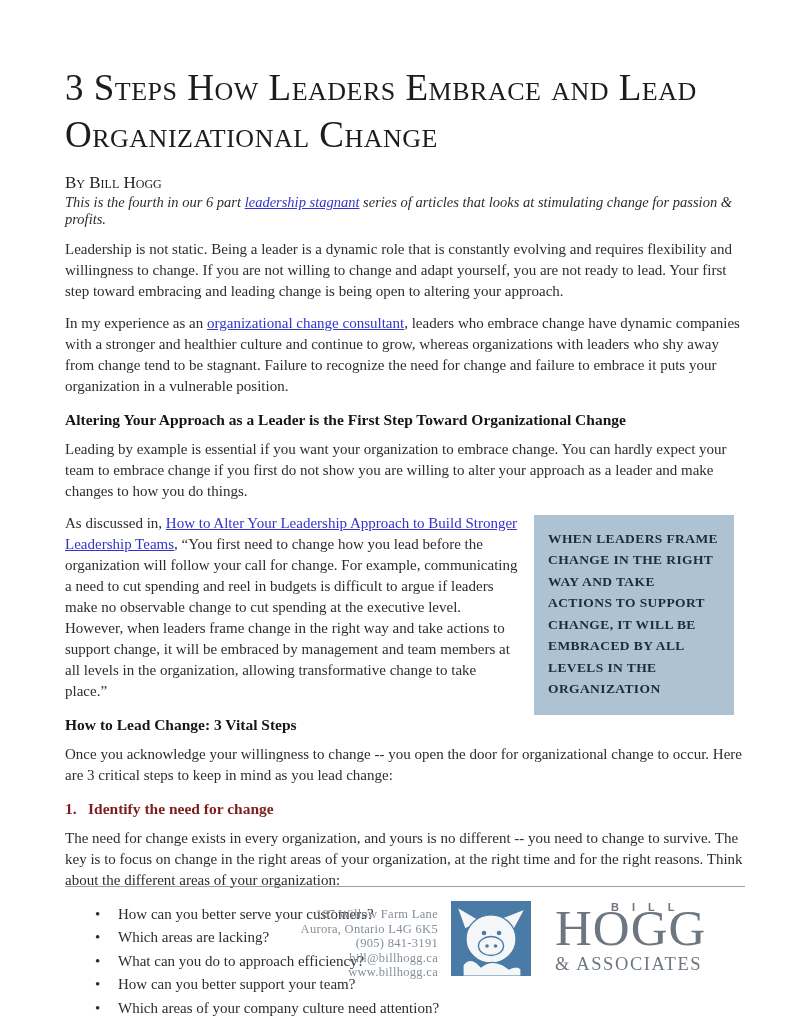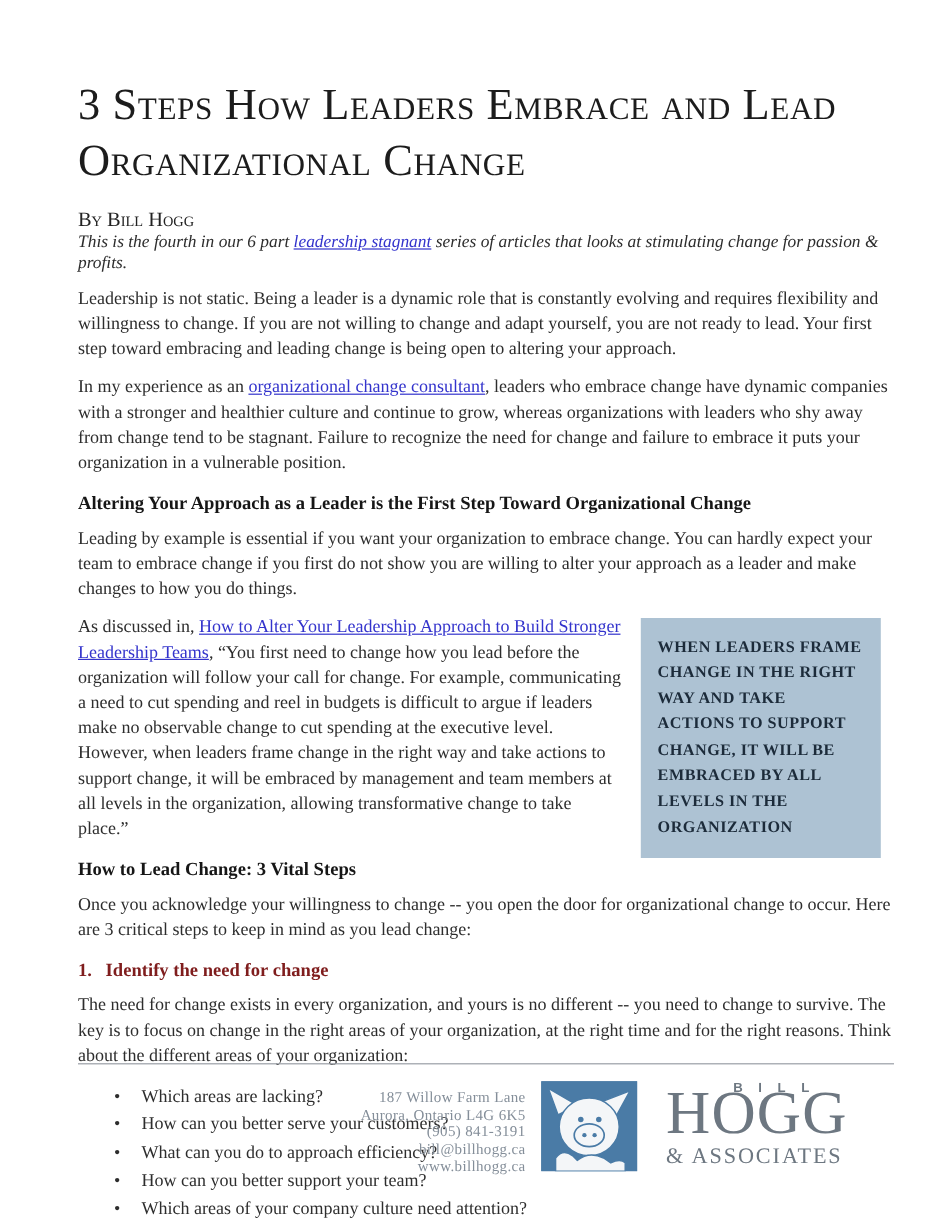--- a/index.html
+++ b/index.html
@@ -175,22 +175,22 @@
 
     <h2 class="section-h">How to Lead Change: 3 Vital Steps</h2>
 
     <p class="body-p">Once you acknowledge your willingness to change -- you open the door for organizational change to occur. Here are 3 critical steps to keep in mind as you lead change:</p>
 
     <h3 class="step-h"><span class="step-num">1.</span><span>Identify the need for change</span></h3>
 
     <p class="body-p">The need for change exists in every organization, and yours is no different -- you need to change to survive. The key is to focus on change in the right areas of your organization, at the right time and for the right reasons. Think about the different areas of your organization:</p>
 
     <ul class="q-list">
+      <li>How can you better serve your customers?</li>
       <li>Which areas are lacking?</li>
-      <li>How can you better serve your customers?</li>
       <li>What can you do to approach efficiency?</li>
       <li>How can you better support your team?</li>
       <li>Which areas of your company culture need attention?</li>
     </ul>
 
   </div>
 
   <div class="footer-area">
     <hr class="footer-rule">
     <div class="footer-flex">

